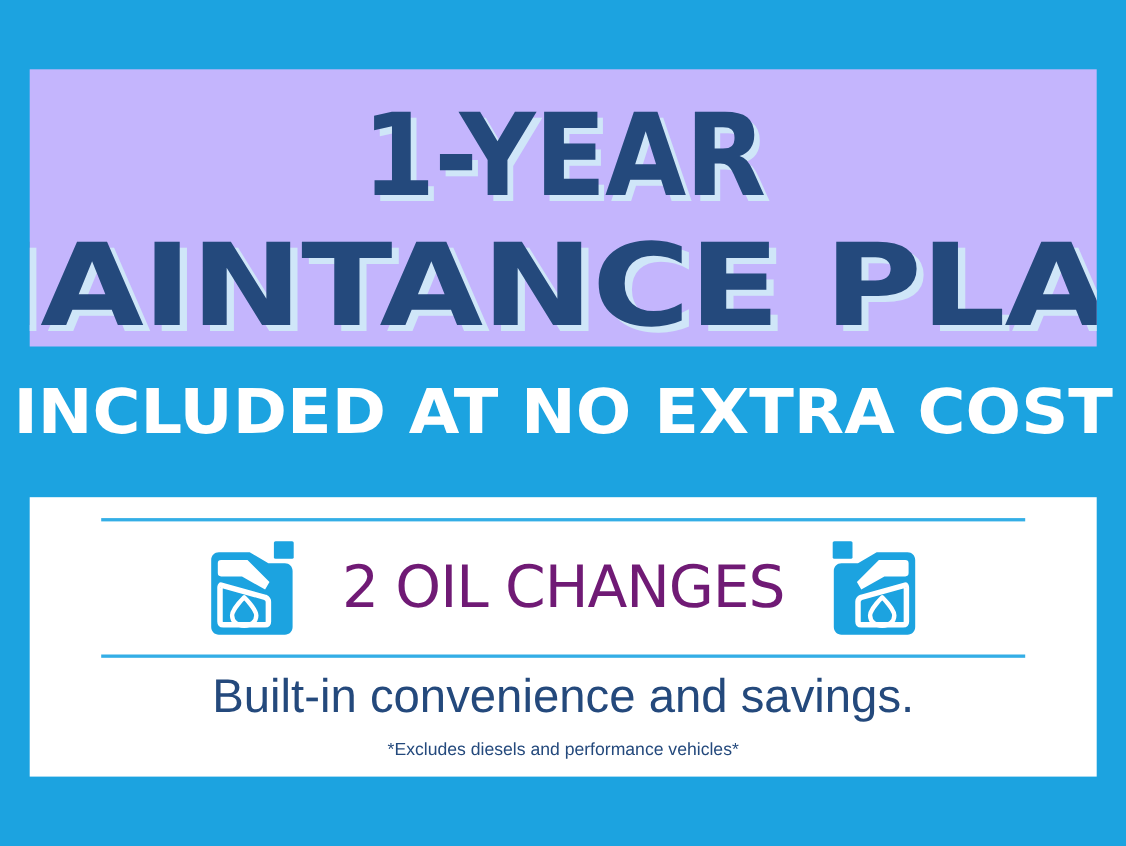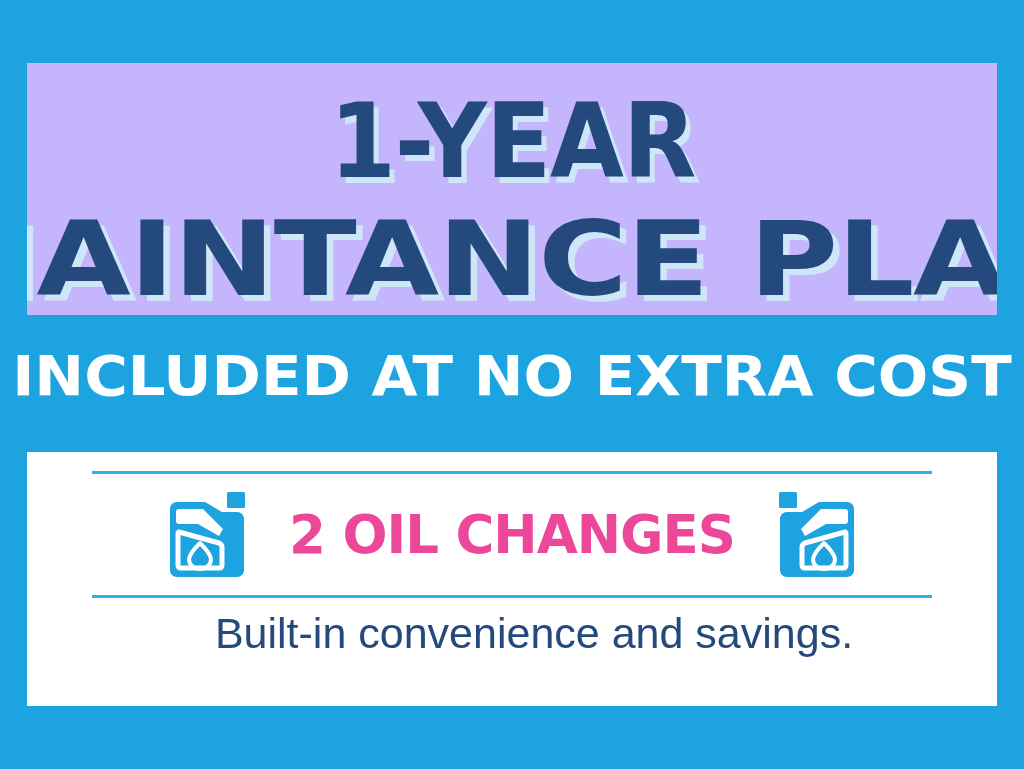--- a/index.html
+++ b/index.html
@@ -116,43 +116,42 @@
     width: 84px;
     height: 92px;
     flex: 0 0 auto;
     display: block;
   }
   .jug-icon.mirrored {
     transform: scaleX(-1);
   }
 
   .offer-label {
-    color: #ec4899;
+    color: #701a75;
     font-family: "DejaVu Sans", "Liberation Sans", sans-serif;
-    font-weight: bold;
+    font-weight: normal;
     font-size: 53px;
     line-height: 1;
     letter-spacing: -1px;
     white-space: nowrap;
   }
 
   
   .tagline {
     position: absolute;
     left: 0;
     top: 160px;
     width: 970px;
     text-align: center;
     color: #24497c;
     font-family: "Liberation Sans", sans-serif;
     font-weight: normal;
     font-size: 43px;
     line-height: 1;
     white-space: nowrap;
-    padding-left: 22px;
   }
 
   .disclaimer {
     position: absolute;
     left: 0;
     top: 222px;
     width: 970px;
     text-align: center;
     color: #24497c;
     font-family: "Liberation Sans", sans-serif;
@@ -270,16 +269,17 @@
           C41.1,81 46,77 46,71.5
           C46,66 35,55 35,55 Z"></path>
       </svg>
 
     </div>
 
     <div class="rule rule-bottom"></div>
 
     <div class="tagline">Built-in convenience and savings.</div>
 
+    <div class="disclaimer">*Excludes diesels and performance vehicles*</div>
 
   </div>
 
 </div>
 
 </body></html>

